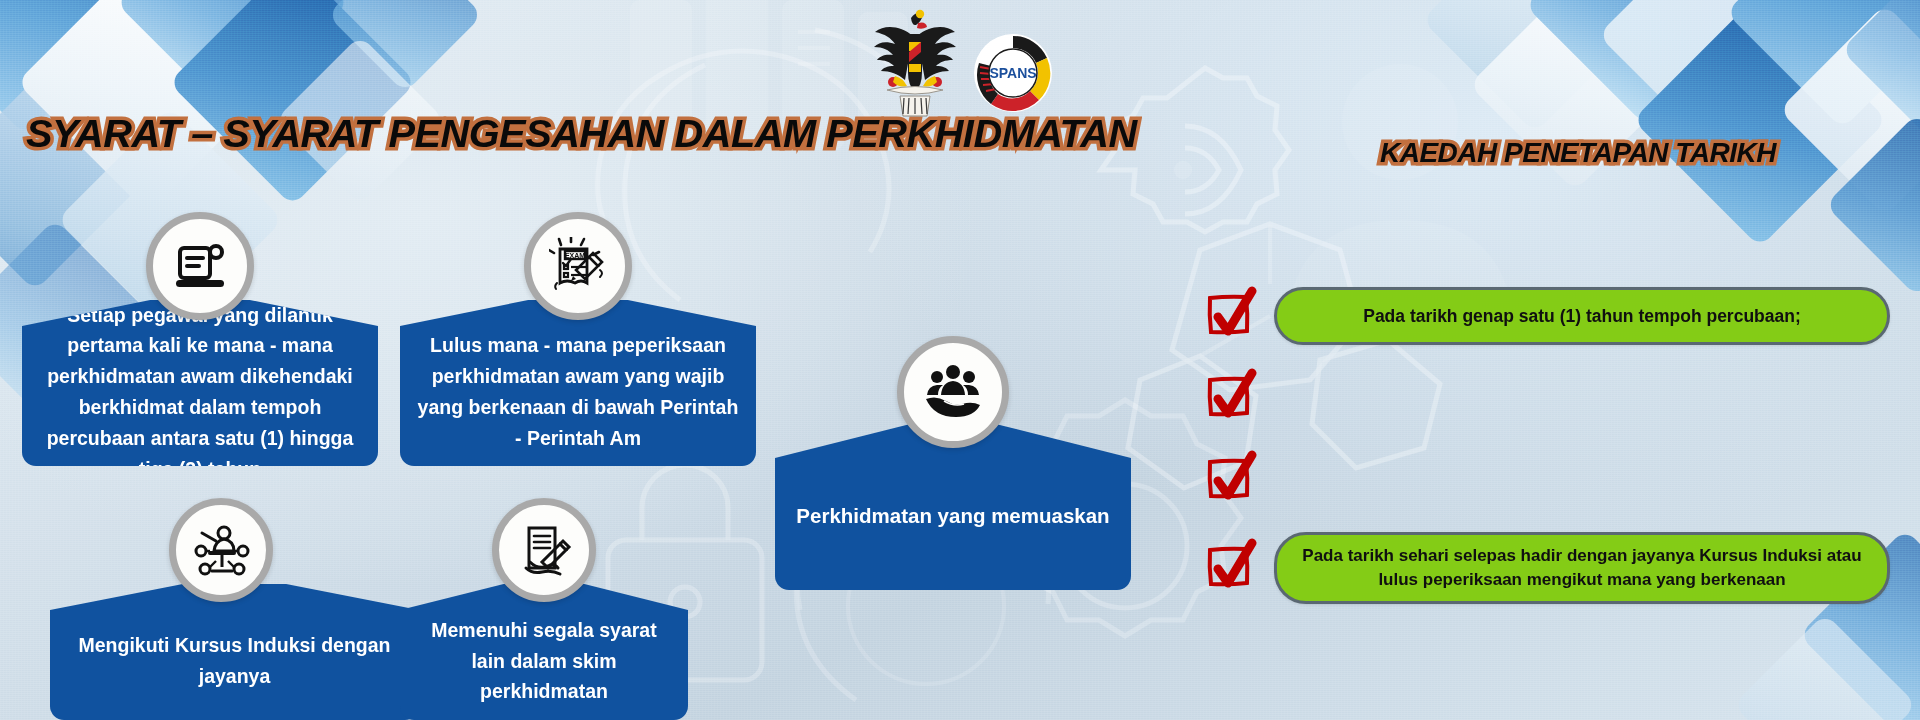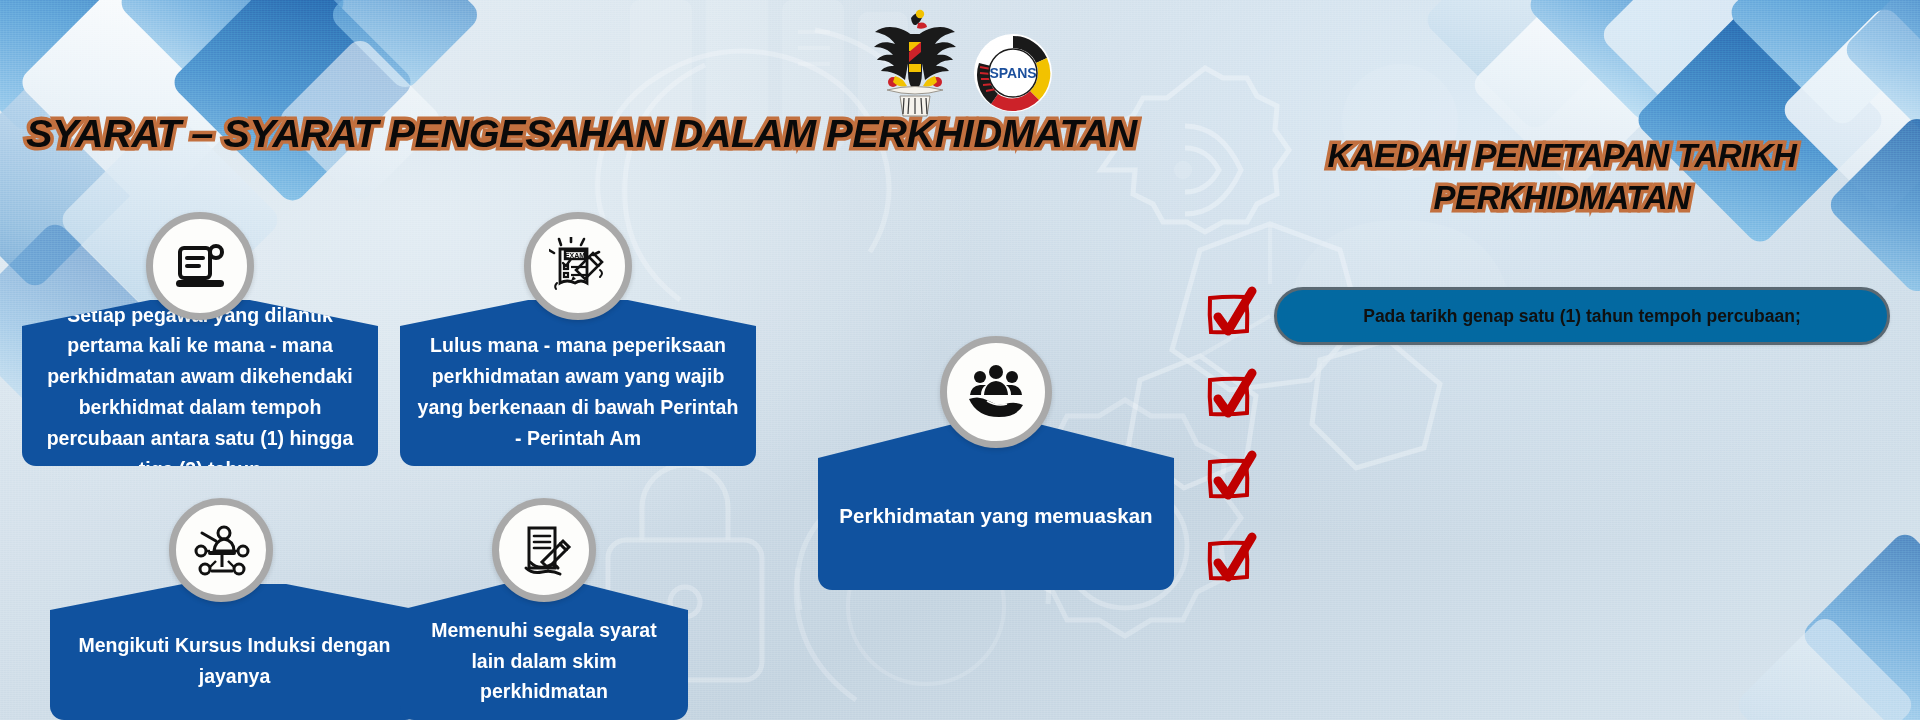--- a/index.html
+++ b/index.html
@@ -86,25 +86,25 @@
 
   #title-left {
     left: 26px;
     top: 112px;
     font-size: 39px;
     transform: scaleX(1.02);
     transform-origin: left center;
   }
 
   #title-right {
-    right: 28px;
+    right: 12px;
     top: 135px;
     width: 660px;
     text-align: center;
-    font-size: 33px;
+    font-size: 28px;
     line-height: 1.28;
     white-space: normal;
   }
   #title-right .hl { display: block; }
 
   
   .card {
     position: absolute;
     z-index: 3;
   }
@@ -158,21 +158,21 @@
 
   #card-2 { left: 400px; top: 300px; width: 356px;  height: 166px; }
   #card-2 .card-icon { top: -88px; width: 108px; height: 108px; }
 
   #card-3 { left: 22px;  top: 584px; width: 397px;  height: 136px; padding-left: 28px; }
   #card-3 .card-icon { top: -86px; width: 104px; height: 104px; }
 
   #card-4 { left: 400px; top: 584px; width: 288px;  height: 136px; }
   #card-4 .card-icon { top: -86px; width: 104px; height: 104px; }
 
-  #card-5 { left: 818px; top: 424px; width: 356px;  height: 166px; }
+  #card-5 { left: 775px; top: 424px; width: 356px;  height: 166px; }
   #card-5 .card-icon { top: -88px; width: 112px; height: 112px; }
   #card-5 .card-body {
     clip-path: polygon(
       0% 34px, 0% 100%, 100% 100%, 100% 34px,
       62% 0%, 38% 0%
     );
   }
 
   #card-1 .card-text, #card-2 .card-text { font-size: 19.5px; }
   #card-3 .card-text, #card-4 .card-text { font-size: 19.5px; }
@@ -199,21 +199,21 @@
   .check-box {
     flex: 0 0 auto;
     width: 60px;
     height: 60px;
   }
   .check-box svg { display: block; }
 
   .check-pill {
     flex: 1 1 auto;
     min-height: 58px;
-    background: #0369a1;
+    background: #84cc16;
     border: 3px solid #5a6872;
     border-radius: 32px;
     display: flex;
     align-items: center;
     justify-content: center;
     text-align: center;
     padding: 9px 22px;
     font-weight: 700;
     font-size: 17.5px;
     color: #101010;
@@ -377,21 +377,20 @@
       <circle cx="40" cy="40" r="24" fill="none" stroke="#1a1a1a" stroke-width="1.5"></circle>
       <text x="40" y="45" font-family="'Liberation Sans',sans-serif" font-size="14" font-weight="700" fill="#1b4f9c" text-anchor="middle">SPANS</text>
     </svg>
   </div>
 </div>
 
 <div class="heading" id="title-left">SYARAT – SYARAT PENGESAHAN DALAM PERKHIDMATAN</div>
 
 <div class="heading" id="title-right">
   <span class="hl">KAEDAH PENETAPAN TARIKH</span>
-  <span class="hl">PERKHIDMATAN</span>
 </div>
 
 <div class="card" id="card-1">
   <div class="card-icon">
     <svg width="56" height="56" viewBox="0 0 56 56">
       <rect x="8" y="10" width="30" height="30" rx="4" fill="none" stroke="#111" stroke-width="4"></rect>
       <line x1="15" y1="20" x2="31" y2="20" stroke="#111" stroke-width="4" stroke-linecap="round"></line>
       <line x1="15" y1="28" x2="27" y2="28" stroke="#111" stroke-width="4" stroke-linecap="round"></line>
       <circle cx="44" cy="14" r="6" fill="none" stroke="#111" stroke-width="4"></circle>
       <rect x="4" y="42" width="48" height="7" rx="3.5" fill="#111"></rect>
@@ -532,15 +531,16 @@
     </div>
   </div>
 
   <div class="check-row">
     <div class="check-box">
       <svg width="60" height="60" viewBox="0 0 60 60">
         <path d="M10 12 q18 -2 36 -1 q2 17 1 34 q-18 2 -36 1 q-2 -17 -1 -34z" fill="none" stroke="#C00000" stroke-width="4" stroke-linecap="round"></path>
         <path d="M18 31 l10 14 L52 5" fill="none" stroke="#C00000" stroke-width="9" stroke-linecap="round" stroke-linejoin="round"></path>
       </svg>
     </div>
+    <div class="check-pill tall">Pada tarikh sehari selepas hadir dengan jayanya Kursus Induksi atau lulus peperiksaan mengikut mana yang berkenaan</div>
   </div>
 
 </div>
 
 </body></html>

